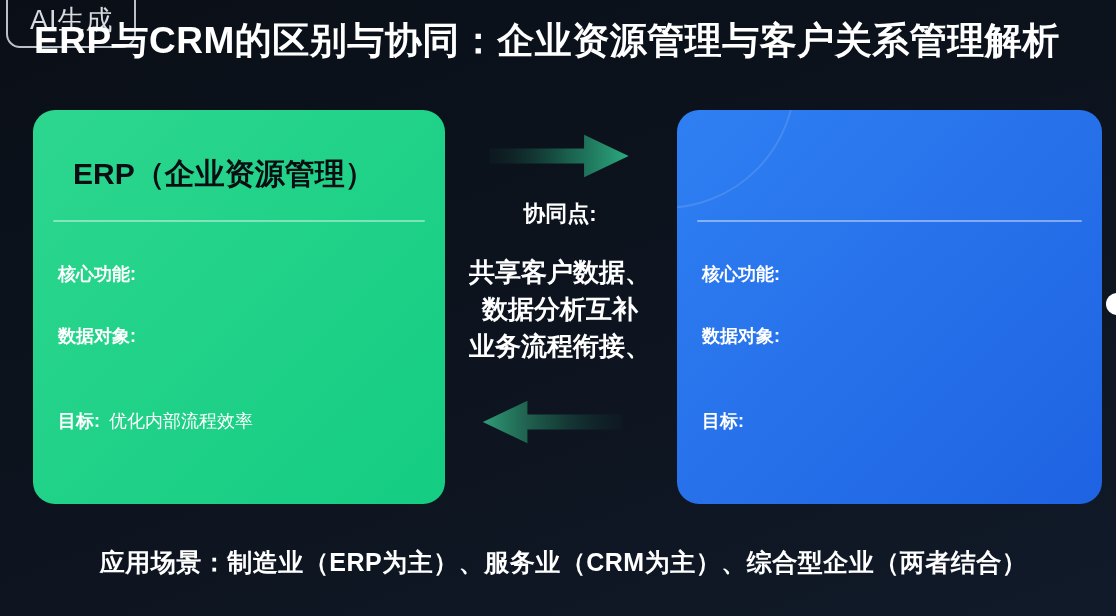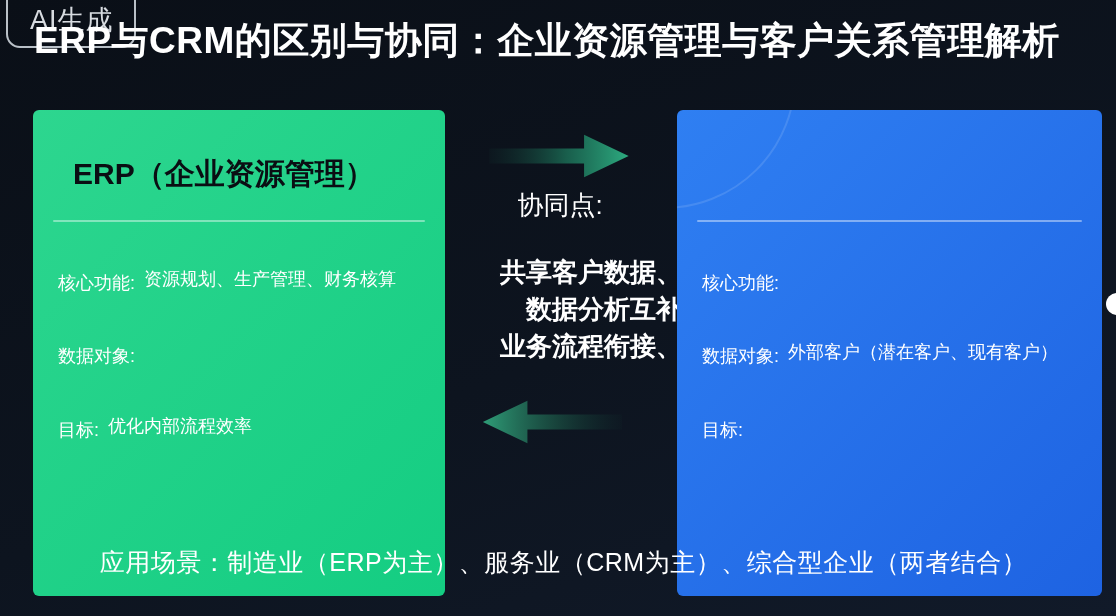--- a/index.html
+++ b/index.html
@@ -13,72 +13,71 @@
     padding:16px 20px 8px 22px;
     border:2px solid #b9c0c7;border-radius:14px;
     color:#d7dbe0;font-size:27px;font-weight:500;letter-spacing:1px;
     background:transparent;white-space:nowrap;
   }
   .page-title{
     position:absolute;left:34px;top:16px;z-index:2;margin:0;
     font-size:37px;font-weight:700;color:var(--text-white,#fff);
     letter-spacing:.5px;white-space:nowrap;
   }
-  .card{position:absolute;top:110px;height:486px;border-radius:6px;}
+  .card{position:absolute;top:110px;height:394px;border-radius:22px;}
   .card.erp{left:33px;width:412px;background:linear-gradient(135deg,var(--erp-start,#2dd68f),var(--erp-end,#14cd82));}
   .card.crm{left:677px;width:425px;overflow:hidden;background:linear-gradient(135deg,var(--crm-start,#2f7ff2),var(--crm-end,#1e63e2));}
   .circle-decor{
     position:absolute;left:-145px;top:-165px;width:260px;height:260px;
     border:2px solid rgba(255,255,255,.12);border-radius:50%;
   }
   .card-title{position:absolute;top:44px;left:40px;font-size:30px;font-weight:800;white-space:nowrap;}
   .erp .card-title{color:var(--erp-title,#0a0e13);}
   .crm .card-title{color:var(--text-white,#fff);}
   .card-divider{position:absolute;top:110px;left:20px;right:20px;height:2px;border-radius:1px;background:rgba(255,255,255,.42);}
   .card-row{position:absolute;left:25px;right:10px;display:flex;align-items:center;color:var(--text-white,#fff);font-size:18px;white-space:nowrap;}
-  .row-1{top:152px;}  .row-2{top:225px;}  .row-3{top:299px;}
-  .row-label{font-weight:400;margin-right:9px;margin-top:9px;}
+  .row-1{top:152px;}  .row-2{top:214px;}  .row-3{top:299px;}
+  .row-label{font-weight:700;margin-right:9px;}
   .row-value{font-weight:400;}
   .arrow-top{position:absolute;left:486px;top:130px;width:146px;height:52px;}
   .arrow-bottom{position:absolute;left:482px;top:396px;width:141px;height:52px;}
   .synergy-heading{
-    position:absolute;left:450px;width:220px;top:188px;text-align:center;
-    font-size:26px;font-weight:400;color:var(--text-white,#fff);
+    position:absolute;left:450px;width:220px;top:199px;text-align:center;
+    font-size:22px;font-weight:700;color:var(--text-white,#fff);
   }
   .synergy-lines{
-    position:absolute;left:438px;width:244px;top:254px;text-align:right;
+    position:absolute;left:438px;width:244px;top:254px;text-align:center;
     font-size:26px;font-weight:800;color:var(--text-white,#fff);line-height:37px;white-space:nowrap;
   }
   .edge-dot{
     position:absolute;right:-12px;top:293px;width:22px;height:22px;
     border-radius:50%;background:#ffffff;
   }
   .footer-line{
     position:absolute;left:0;right:0;top:546px;text-align:center;
-    font-size:25px;font-weight:400;color:var(--text-white,#fff);
+    font-size:25px;font-weight:700;color:var(--text-white,#fff);
     letter-spacing:.5px;white-space:nowrap;padding-left:11px;
   }
 </style>
 </head>
 <body>
 
 <div class="stage">
 
   <div class="ai-badge">
     <span>AI生成</span>
   </div>
 
   <h1 class="page-title">ERP与CRM的区别与协同：企业资源管理与客户关系管理解析</h1>
 
   <div class="card erp">
     <div class="card-title">ERP（企业资源管理）</div>
     <div class="card-divider"></div>
     <div class="card-row row-1">
       <span class="row-label">核心功能:</span>
-      <span class="row-value">资源规划、生产管理、财务核算</span>
     </div>
     <div class="card-row row-2">
       <span class="row-label">数据对象:</span>
     </div>
     <div class="card-row row-3">
       <span class="row-label">目标:</span>
       <span class="row-value">优化内部流程效率</span>
     </div>
   </div>
 
@@ -112,21 +111,20 @@
   </svg>
 
   <div class="card crm">
     <div class="circle-decor"></div>
     <div class="card-divider"></div>
     <div class="card-row row-1">
       <span class="row-label">核心功能:</span>
     </div>
     <div class="card-row row-2">
       <span class="row-label">数据对象:</span>
-      <span class="row-value">外部客户（潜在客户、现有客户）</span>
     </div>
     <div class="card-row row-3">
       <span class="row-label">目标:</span>
     </div>
   </div>
 
   <div class="edge-dot"></div>
 
   <div class="footer-line">应用场景：制造业（ERP为主）、服务业（CRM为主）、综合型企业（两者结合）</div>
 </div>

